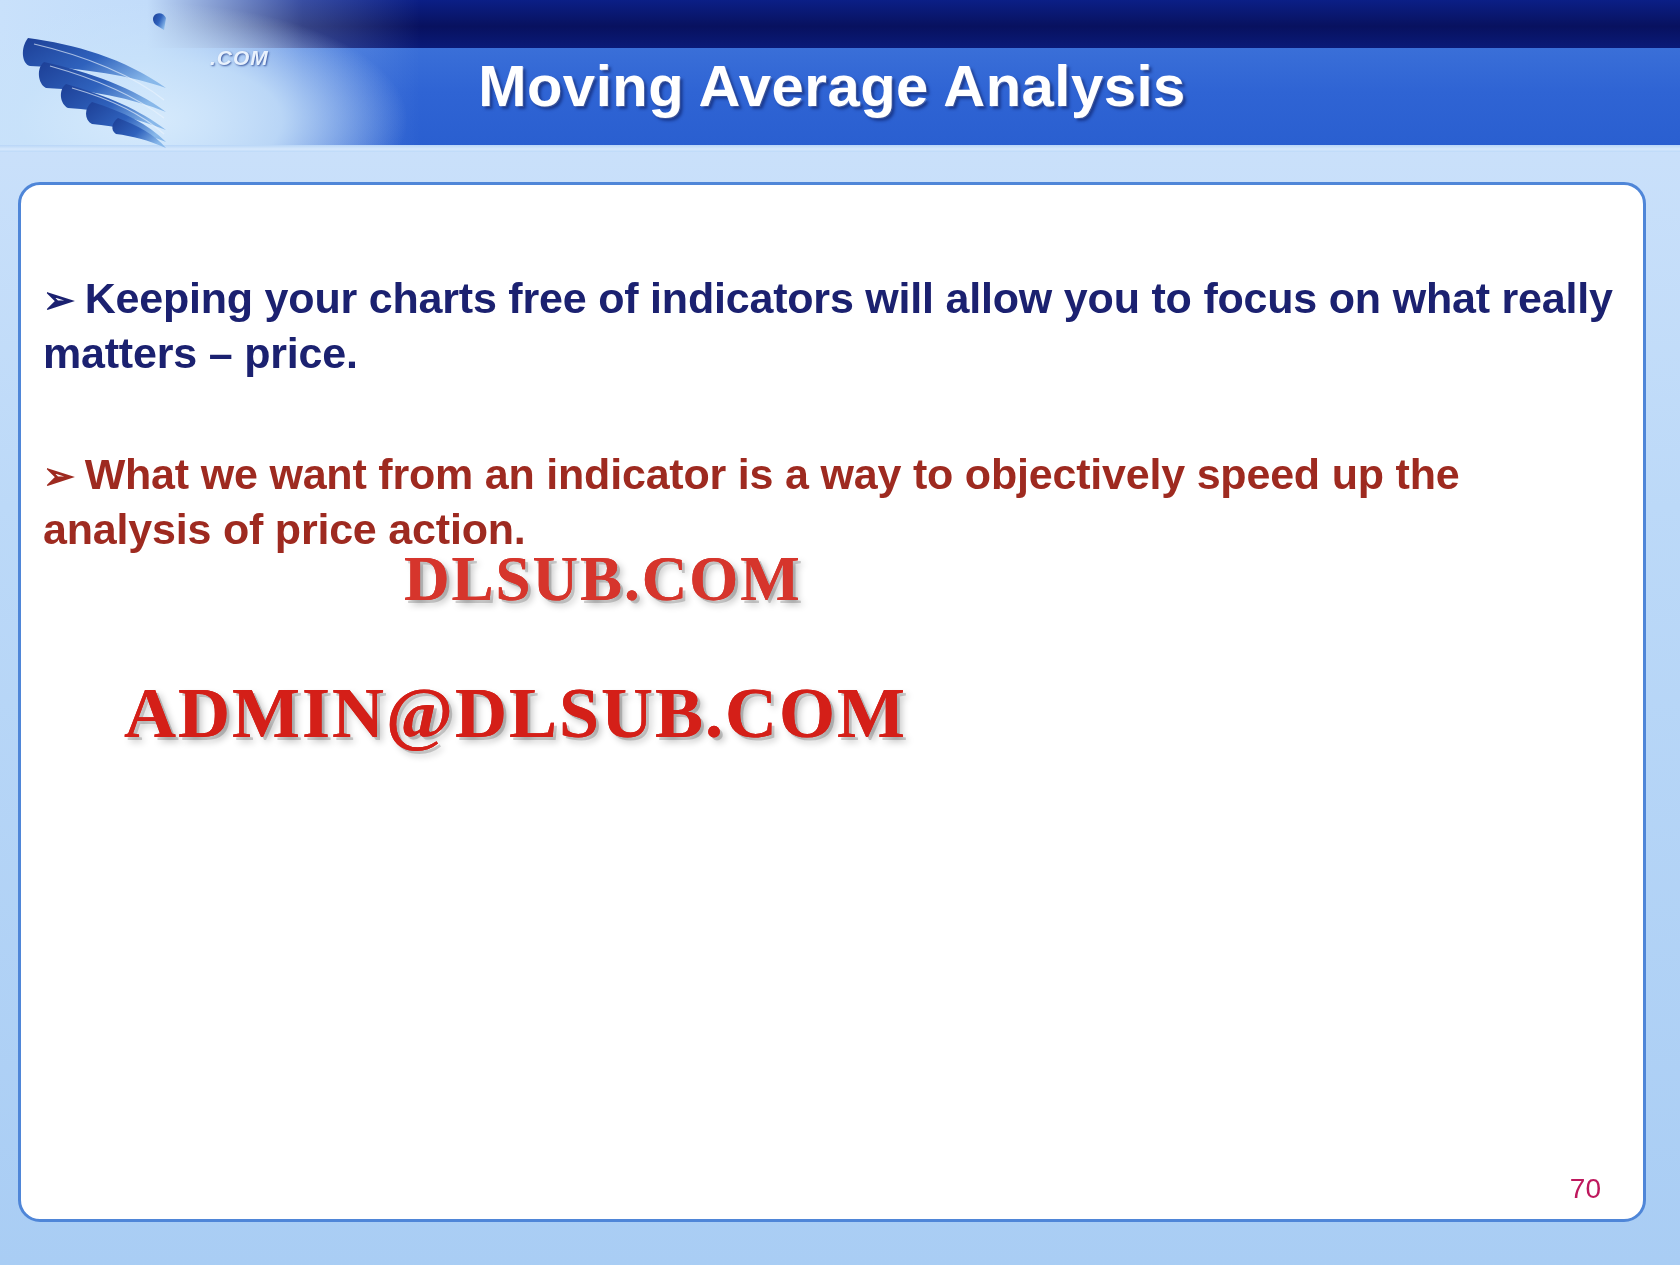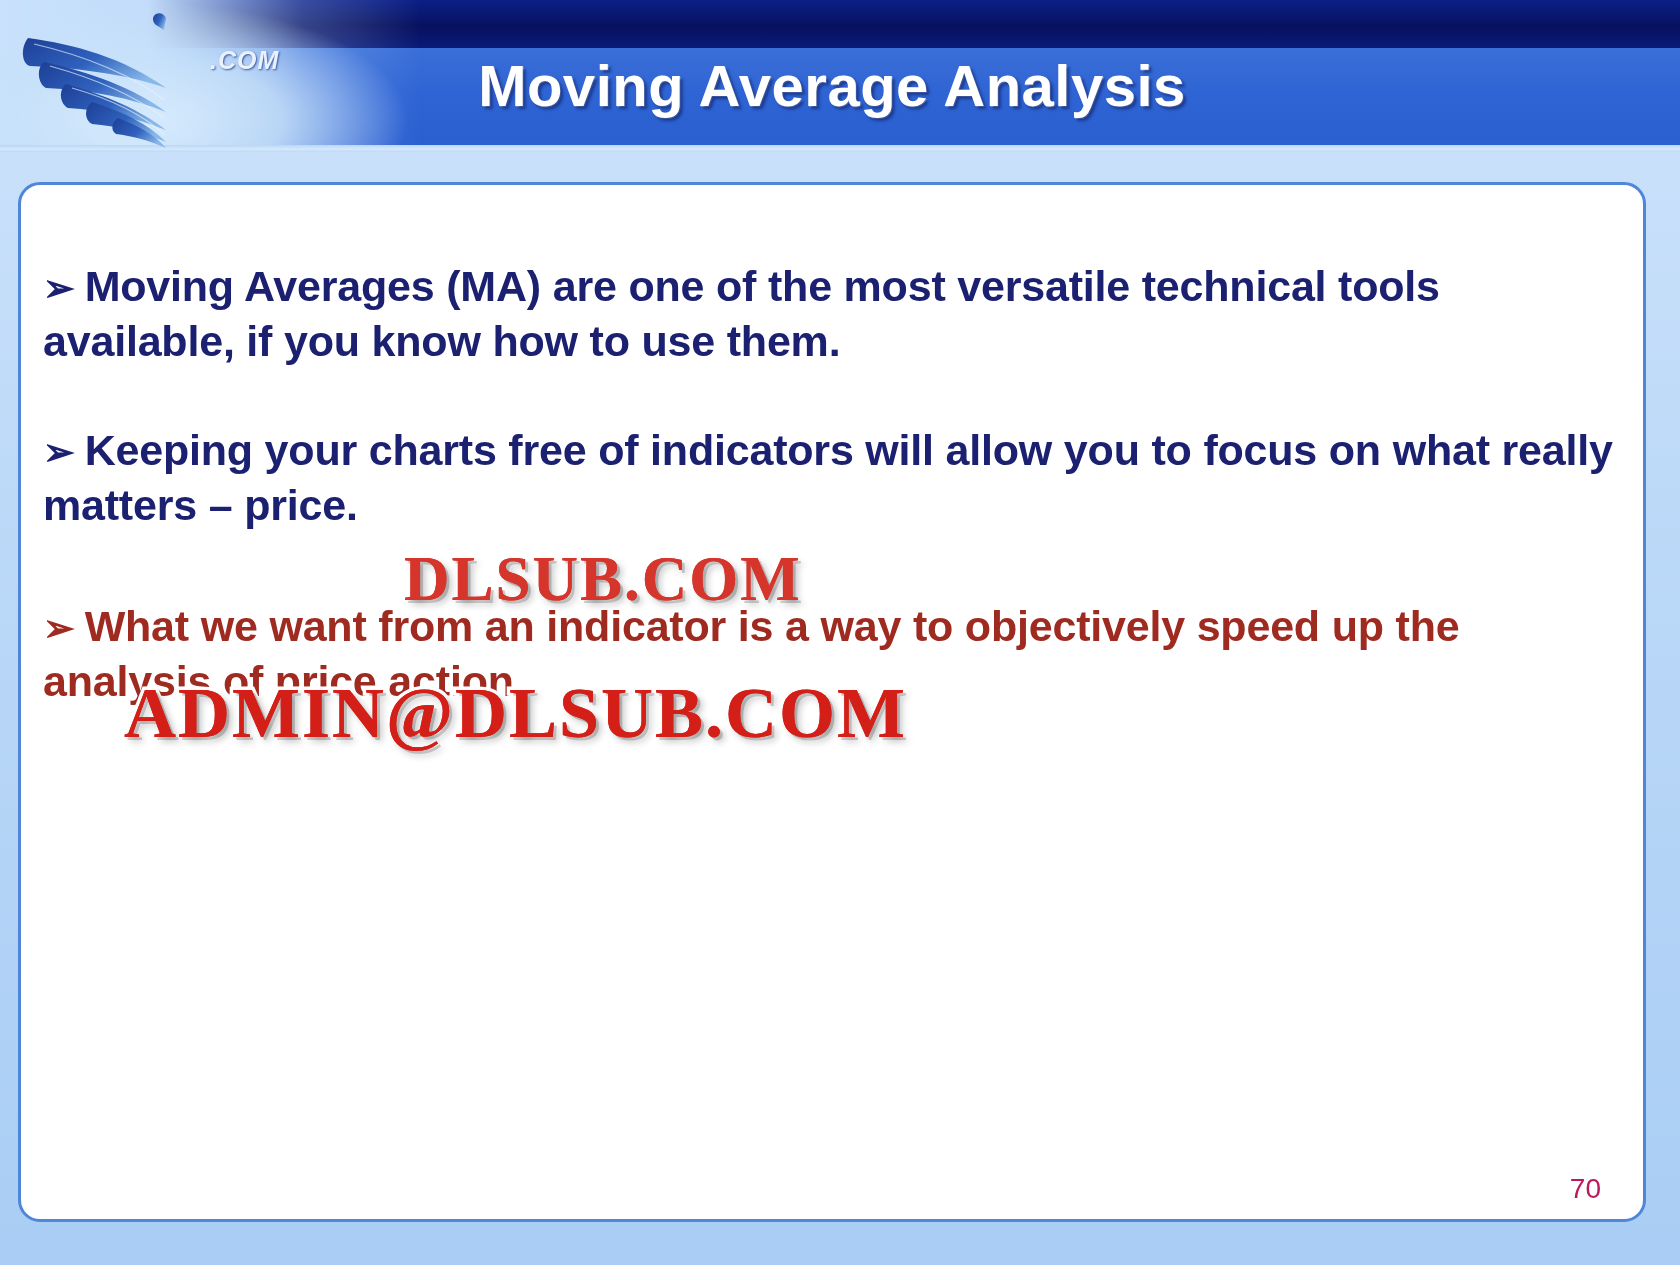--- a/index.html
+++ b/index.html
@@ -99,21 +99,21 @@
     font-weight: bold;
     color: #111111;
     letter-spacing: -1px;
     font-family: "Liberation Sans", sans-serif;
     text-shadow: 1px 1px 0 rgba(255,255,255,0.6);
   }
   .logo-com {
     position: absolute;
     left: 196px;
     top: 46px;
-    font-size: 25px;
+    font-size: 21px;
     font-style: italic;
     font-weight: bold;
     color: #e9f2fd;
     letter-spacing: 1px;
     font-family: "Liberation Sans", sans-serif;
     text-shadow: 1px 1px 2px rgba(30,60,140,0.8);
   }
 
   
   .card {
@@ -233,23 +233,20 @@
         </g>
       </svg>
       <div class="logo-com">.COM</div>
     </div>
   </div>
 
   <div class="card">
 
     <div class="bullets">
 
-      <p class="bullet b1">
-        <span class="marker">➢</span><span>Moving Averages (MA) are one of the most versatile technical tools available, if you know how to use them.</span>
-      </p>
 
 
 
       <p class="bullet b4">
         <span class="marker">➢</span><span>Keeping your charts free of indicators will allow you to focus on what really matters – price.</span>
       </p>
 
       <p class="bullet b5 red">
         <span class="marker">➢</span><span>What we want from an indicator is a way to objectively speed up the analysis of price action.</span>
       </p>

